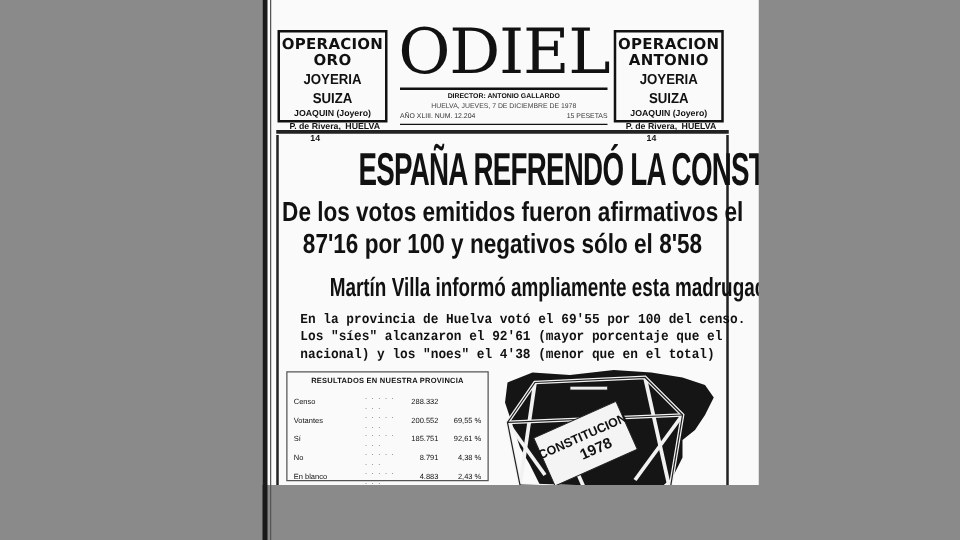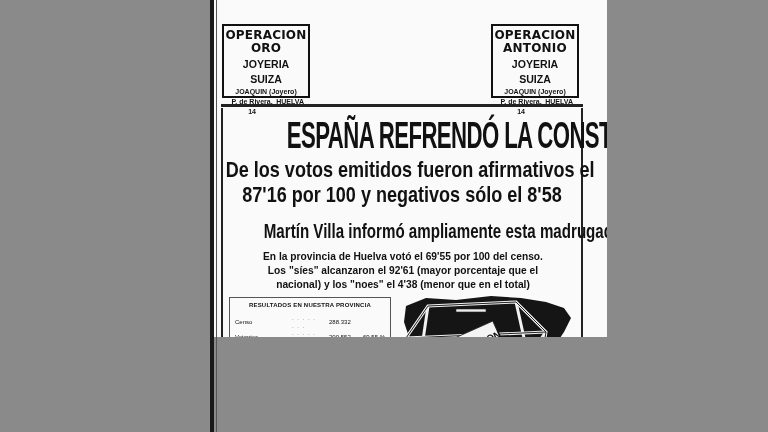--- a/index.html
+++ b/index.html
@@ -4,21 +4,21 @@
 <style>
   html, body { margin:0; padding:0; }
   body {
     width:768px; height:432px; overflow:hidden;
     background:#8a8a8a;
     position:relative;
     font-family:"Liberation Sans", sans-serif;
     color:#111;
   }
   .page {
-    position:absolute; left:210px; top:0; width:397px; height:337px;
+    position:absolute; left:210px; top:0; width:397px; height:388px;
     background:#fafafa;
     overflow:hidden;
   }
   .page-edge {
     position:absolute; left:210px; top:0; width:4px; height:432px;
     background:#1a1a1a;
   }
   .page-edge2 {
     position:absolute; left:216px; top:0; width:1px; height:432px;
     background:#555;
@@ -97,21 +97,21 @@
   .sub1 div { width:430px; margin-left:-39px; }
   .sub2 {
     position:absolute; left:0; top:219px; width:384px; text-align:center;
     font-family:"Liberation Sans", sans-serif; font-weight:bold;
     font-size:21px; line-height:24px;
     transform:scaleX(0.72); transform-origin:center top;
     white-space:nowrap;
   }
   .lede {
     position:absolute; left:18px; top:249px; width:350px; text-align:center;
-    font-family:Liberation Sans, sans-serif; font-weight:bold;
+    font-family:Liberation Mono, monospace; font-weight:bold;
     font-size:11px; line-height:14px;
   }
   .lede div { white-space:nowrap; transform:scaleX(0.93); transform-origin:center top; }
 
   
   .results {
     position:absolute; left:19px; top:297px; width:162px; height:88px;
     border:1px solid #555; box-sizing:border-box;
     padding:3px 5px 0 5px;
     font-family:"Liberation Sans", sans-serif;
@@ -155,20 +155,31 @@
     <div class="l1">OPERACION</div>
     <div class="l2">ORO</div>
     <div class="l3">JOYERIA SUIZA</div>
     <div class="l4">JOAQUIN (Joyero)</div>
     <div class="l5">
       <span>P. de Rivera, 14</span>
       <span>HUELVA</span>
     </div>
   </div>
 
+  <div class="masthead">
+    <div class="logo">ODIEL</div>
+    <div class="mast-rule thick"></div>
+    <div class="director">DIRECTOR: ANTONIO GALLARDO</div>
+    <div class="dateline">HUELVA, JUEVES, 7 DE DICIEMBRE DE 1978</div>
+    <div class="mast-row">
+      <span>AÑO XLIII. NUM. 12.204</span>
+      <span>15 PESETAS</span>
+    </div>
+    <div class="mast-rule"></div>
+  </div>
 
   <div class="ad right">
     <div class="l1">OPERACION</div>
     <div class="l2">ANTONIO</div>
     <div class="l3">JOYERIA SUIZA</div>
     <div class="l4">JOAQUIN (Joyero)</div>
     <div class="l5">
       <span>P. de Rivera, 14</span>
       <span>HUELVA</span>
     </div>

